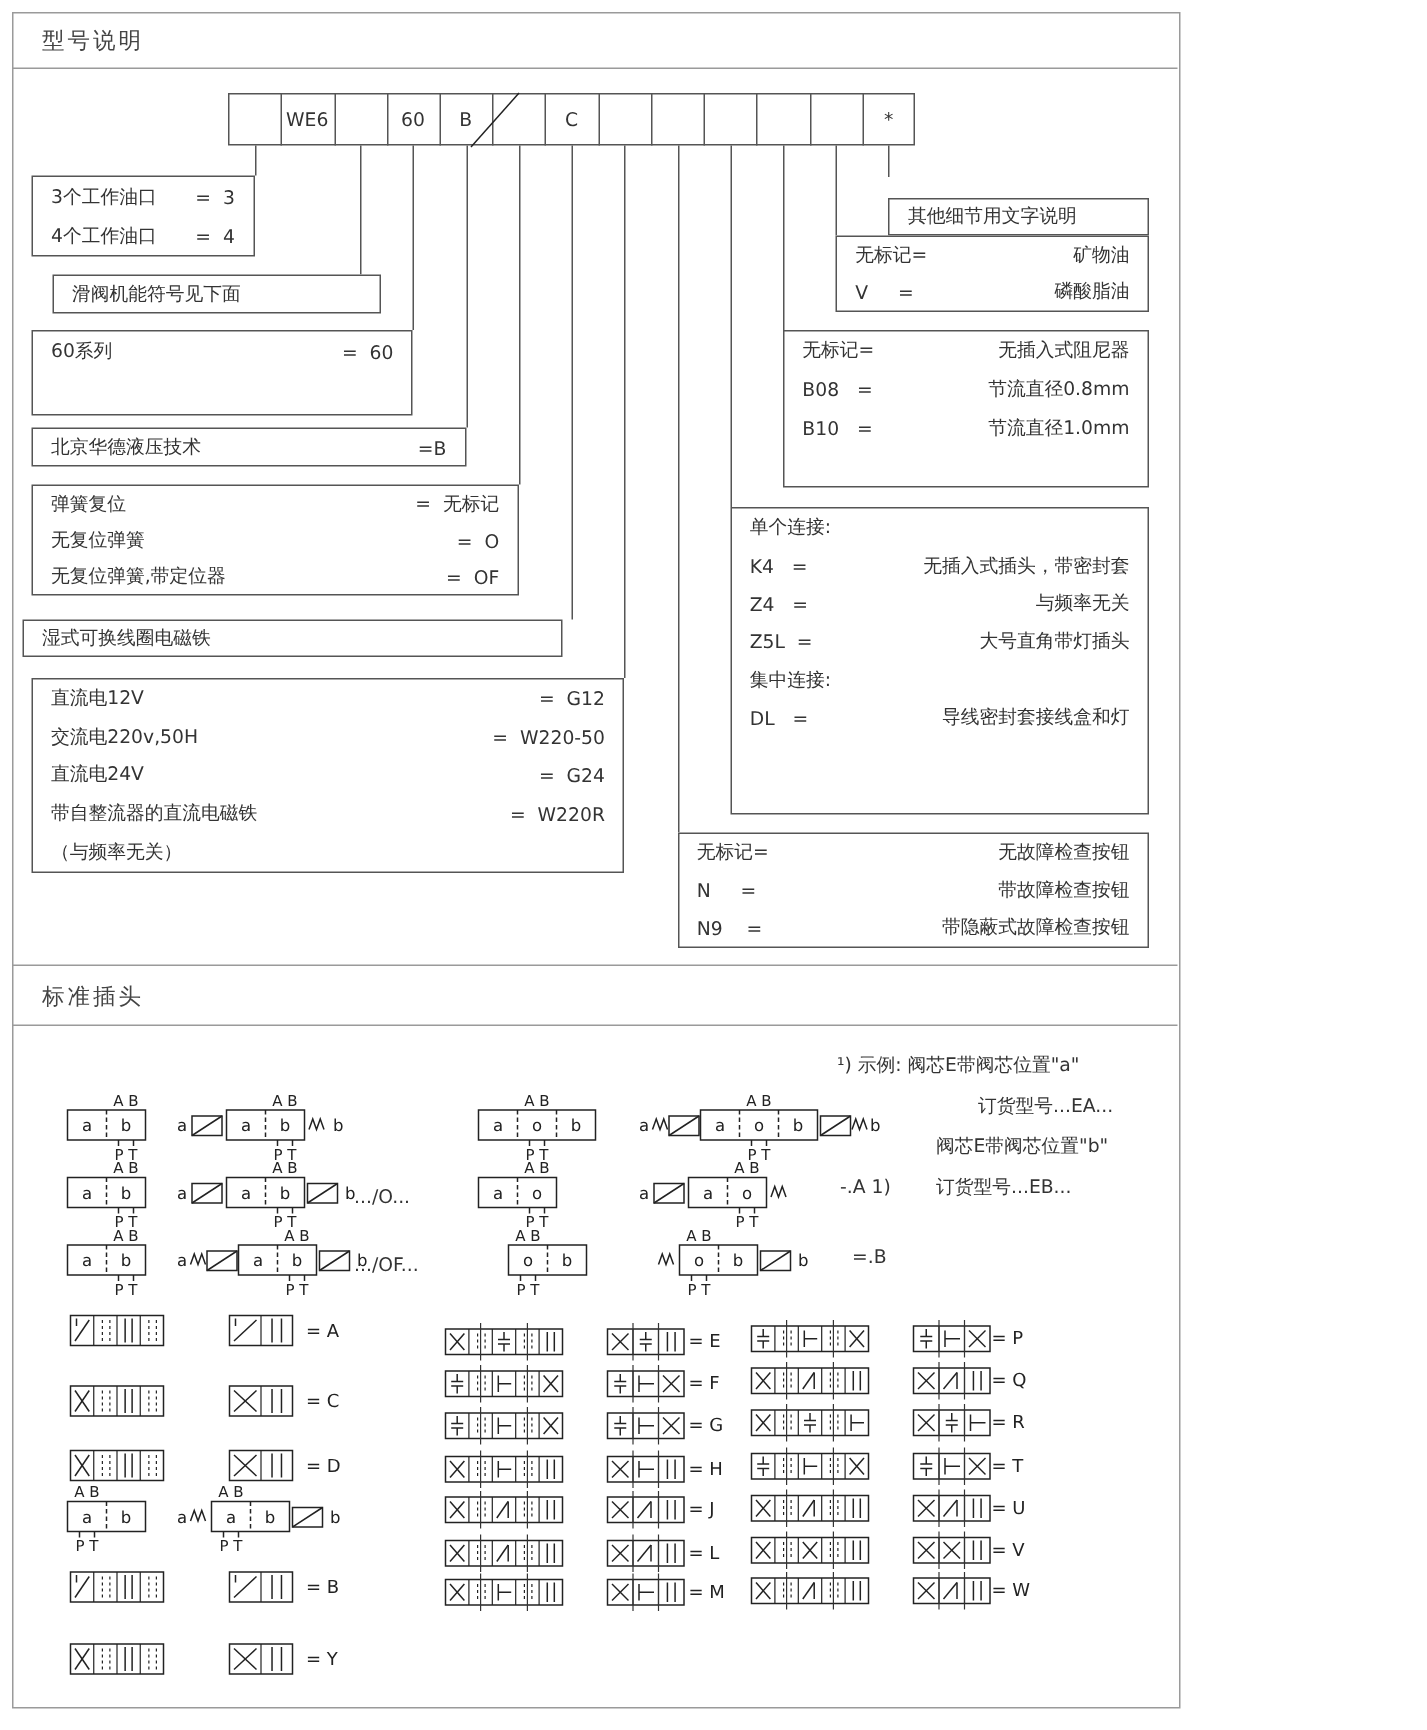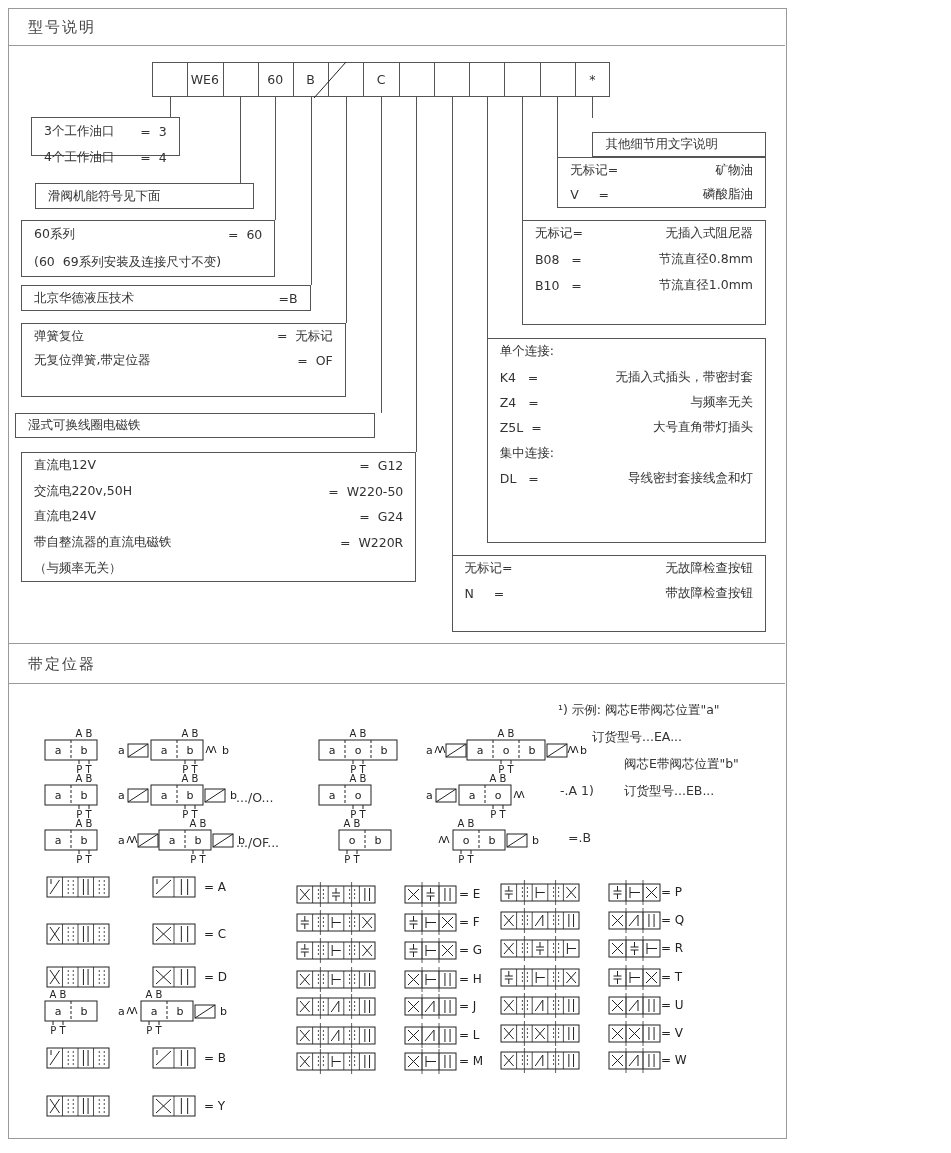--- a/index.html
+++ b/index.html
@@ -24,21 +24,21 @@
 <body>
 
 <div id="page">
 
   <div class="frame" style="left:8px;top:8px;width:777px;height:1129px;"></div>
 
   <div class="band" style="top:8px;height:38px;border-bottom:1px solid #9a9a9a;">
     <span style="line-height:38px;">型号说明</span>
   </div>
   <div class="band" style="top:643px;height:41px;border-top:1px solid #9a9a9a;border-bottom:1px solid #9a9a9a;">
-    <span style="line-height:41px;">带定位器</span>
+    <span style="line-height:41px;">标准插头</span>
   </div>
 
   <div id="abs" style="position:absolute;left:0;top:0;width:951px;height:1153px;">
       <div class="cellrow" style="left:152px;top:62px;width:458.0px;height:35px"></div>
       <div class="cellsep" style="left:187.2px;top:62px;height:35px"></div>
       <div class="cellsep" style="left:222.5px;top:62px;height:35px"></div>
       <div class="cellsep" style="left:257.7px;top:62px;height:35px"></div>
       <div class="cellsep" style="left:292.9px;top:62px;height:35px"></div>
       <div class="cellsep" style="left:328.1px;top:62px;height:35px"></div>
       <div class="cellsep" style="left:363.4px;top:62px;height:35px"></div>
@@ -68,58 +68,58 @@
       <div class="vl" style="left:275.3px;top:97px;height:123px"></div>
       <div class="vl" style="left:310.6px;top:97px;height:188px"></div>
       <div class="vl" style="left:345.8px;top:97px;height:226px"></div>
       <div class="vl" style="left:381.1px;top:97px;height:316px"></div>
       <div class="vl" style="left:416.3px;top:97px;height:355px"></div>
       <div class="vl" style="left:451.5px;top:97px;height:458px"></div>
       <div class="vl" style="left:486.8px;top:97px;height:241px"></div>
       <div class="vl" style="left:521.9px;top:97px;height:123px"></div>
       <div class="vl" style="left:557.2px;top:97px;height:60px"></div>
       <div class="vl" style="left:592.4px;top:97px;height:21px"></div>
-      <div class="sbox" style="left:31px;top:117px;width:148.6px;height:39px">
+      <div class="sbox" style="left:21px;top:117px;width:148.6px;height:54px">
         <div class="bl" style="height:26.5px">
           <span>3个工作油口</span>
           <span>=  3</span>
         </div>
         <div class="bl" style="height:26.5px">
           <span>4个工作油口</span>
           <span>=  4</span>
         </div>
       </div>
       <div class="sbox" style="left:35px;top:183px;width:219.1px;height:26px">
         <div class="bl" style="height:24px">
           <span>滑阀机能符号见下面</span>
           <span></span>
         </div>
       </div>
       <div class="sbox" style="left:21px;top:220px;width:254.3px;height:57px">
         <div class="bl" style="height:27.5px">
           <span>60系列</span>
           <span>=  60</span>
         </div>
-        <div class="bl" style="height:27.5px">
-          <span>(60  69系列安装及连接尺寸不变)</span>
-          <span></span>
-        </div>
       </div>
       <div class="sbox" style="left:21px;top:285px;width:289.6px;height:26px">
         <div class="bl" style="height:24px">
           <span>北京华德液压技术</span>
           <span>=B</span>
         </div>
       </div>
       <div class="sbox" style="left:21px;top:323px;width:324.8px;height:74px">
         <div class="bl" style="height:24px">
           <span>弹簧复位</span>
           <span>=  无标记</span>
         </div>
         <div class="bl" style="height:24px">
+          <span>无复位弹簧</span>
+          <span>=  O</span>
+        </div>
+        <div class="bl" style="height:24px">
           <span>无复位弹簧,带定位器</span>
           <span>=  OF</span>
         </div>
       </div>
       <div class="sbox" style="left:15px;top:413px;width:360.1px;height:25px">
         <div class="bl" style="height:23px">
           <span>湿式可换线圈电磁铁</span>
           <span></span>
         </div>
       </div>
@@ -203,23 +203,27 @@
       </div>
       <div class="sbox" style="left:451.5px;top:555px;width:314.5px;height:77px">
         <div class="bl" style="height:25px">
           <span>无标记=</span>
           <span>无故障检查按钮</span>
         </div>
         <div class="bl" style="height:25px">
           <span>N     =</span>
           <span>带故障检查按钮</span>
         </div>
+        <div class="bl" style="height:25px">
+          <span>N9    =</span>
+          <span>带隐蔽式故障检查按钮</span>
+        </div>
       </div>
       <div class="txt" style="left:558px;top:702px">¹) 示例: 阀芯E带阀芯位置"a"</div>
-      <div class="txt" style="left:592px;top:729px">订货型号...EA...</div>
+      <div class="txt" style="left:652px;top:729px">订货型号...EA...</div>
       <div class="txt" style="left:624px;top:756px">阀芯E带阀芯位置"b"</div>
       <div class="txt" style="left:624px;top:783px">订货型号...EB...</div>
       <div class="txt" style="left:560px;top:783px">-.A 1)</div>
       <div class="txt" style="left:568px;top:830px">=.B</div>
       <div class="txt" style="left:236px;top:790px">.../O...</div>
       <div class="txt" style="left:236px;top:835px">.../OF...</div>
       <svg class="ov" style="left:44px;top:727px" width="54" height="46">
         <rect x="1" y="13" width="52" height="20" stroke="#222" stroke-width="1" fill="none"></rect>
         <line x1="27" y1="13" x2="27" y2="33" stroke="#222" stroke-width="1" stroke-dasharray="3,2"></line>
         <text x="14" y="27" font-size="11" text-anchor="middle" fill="#222">a</text>

